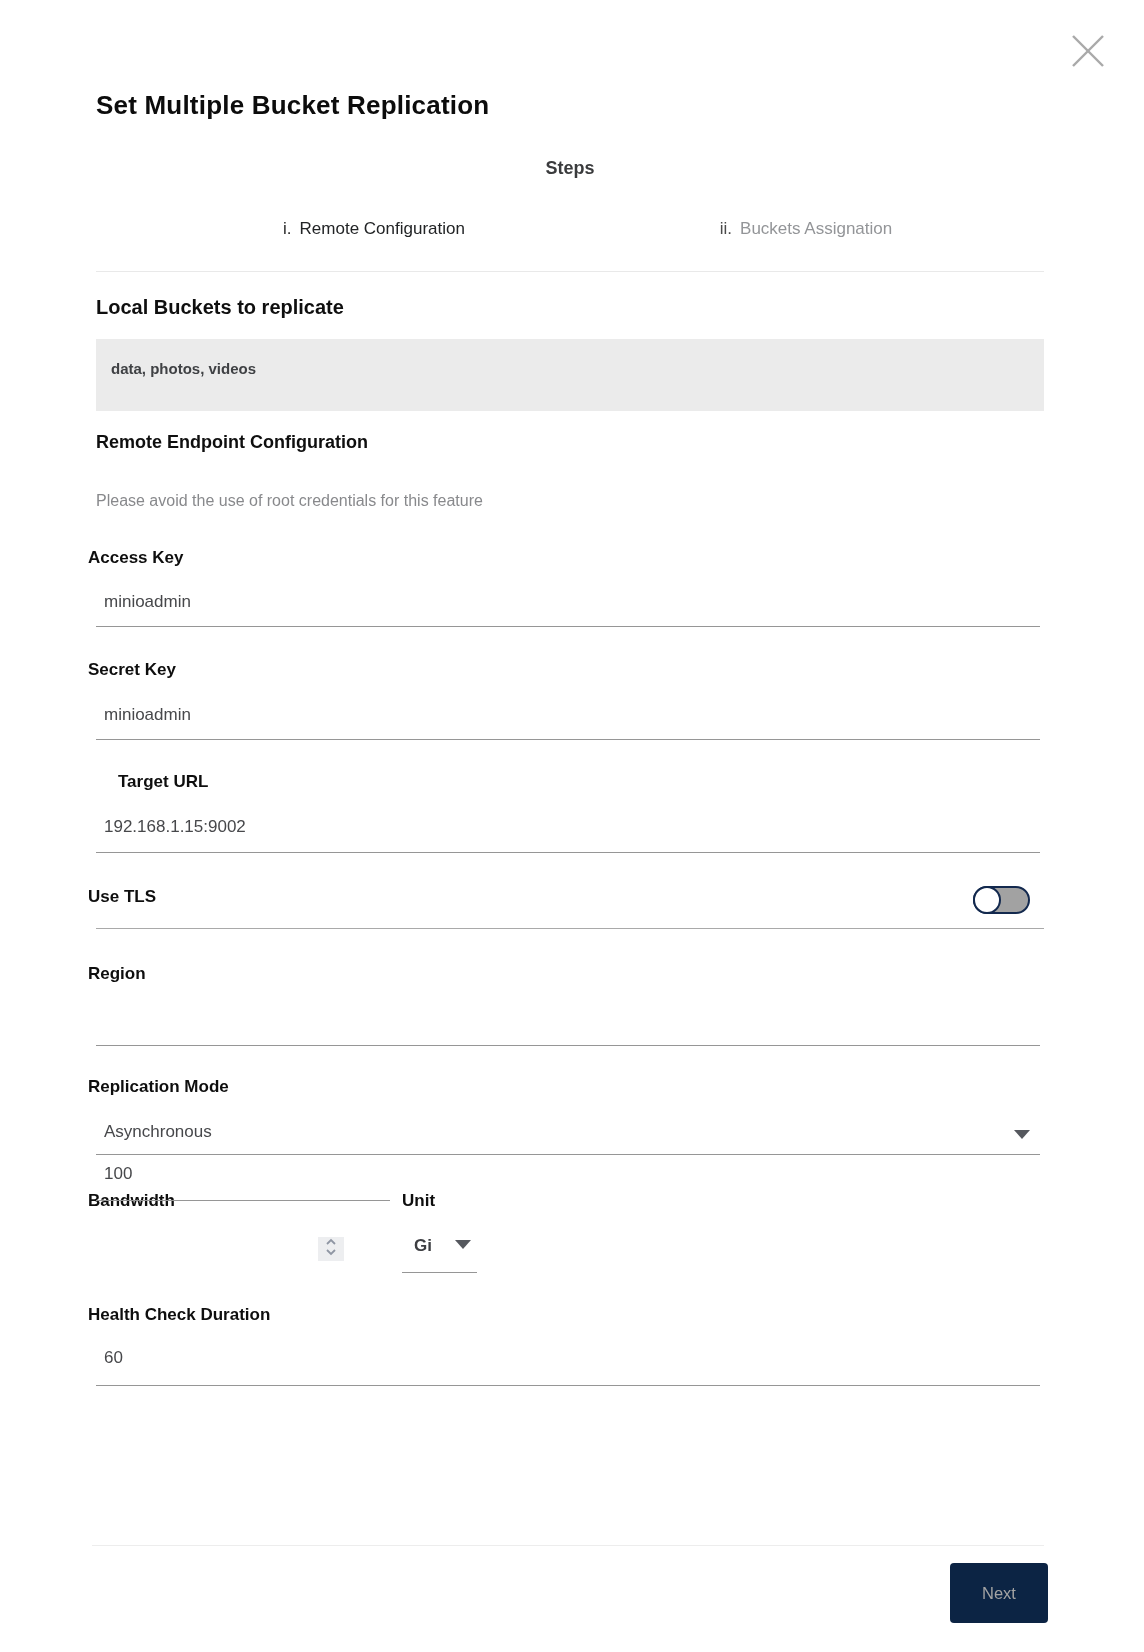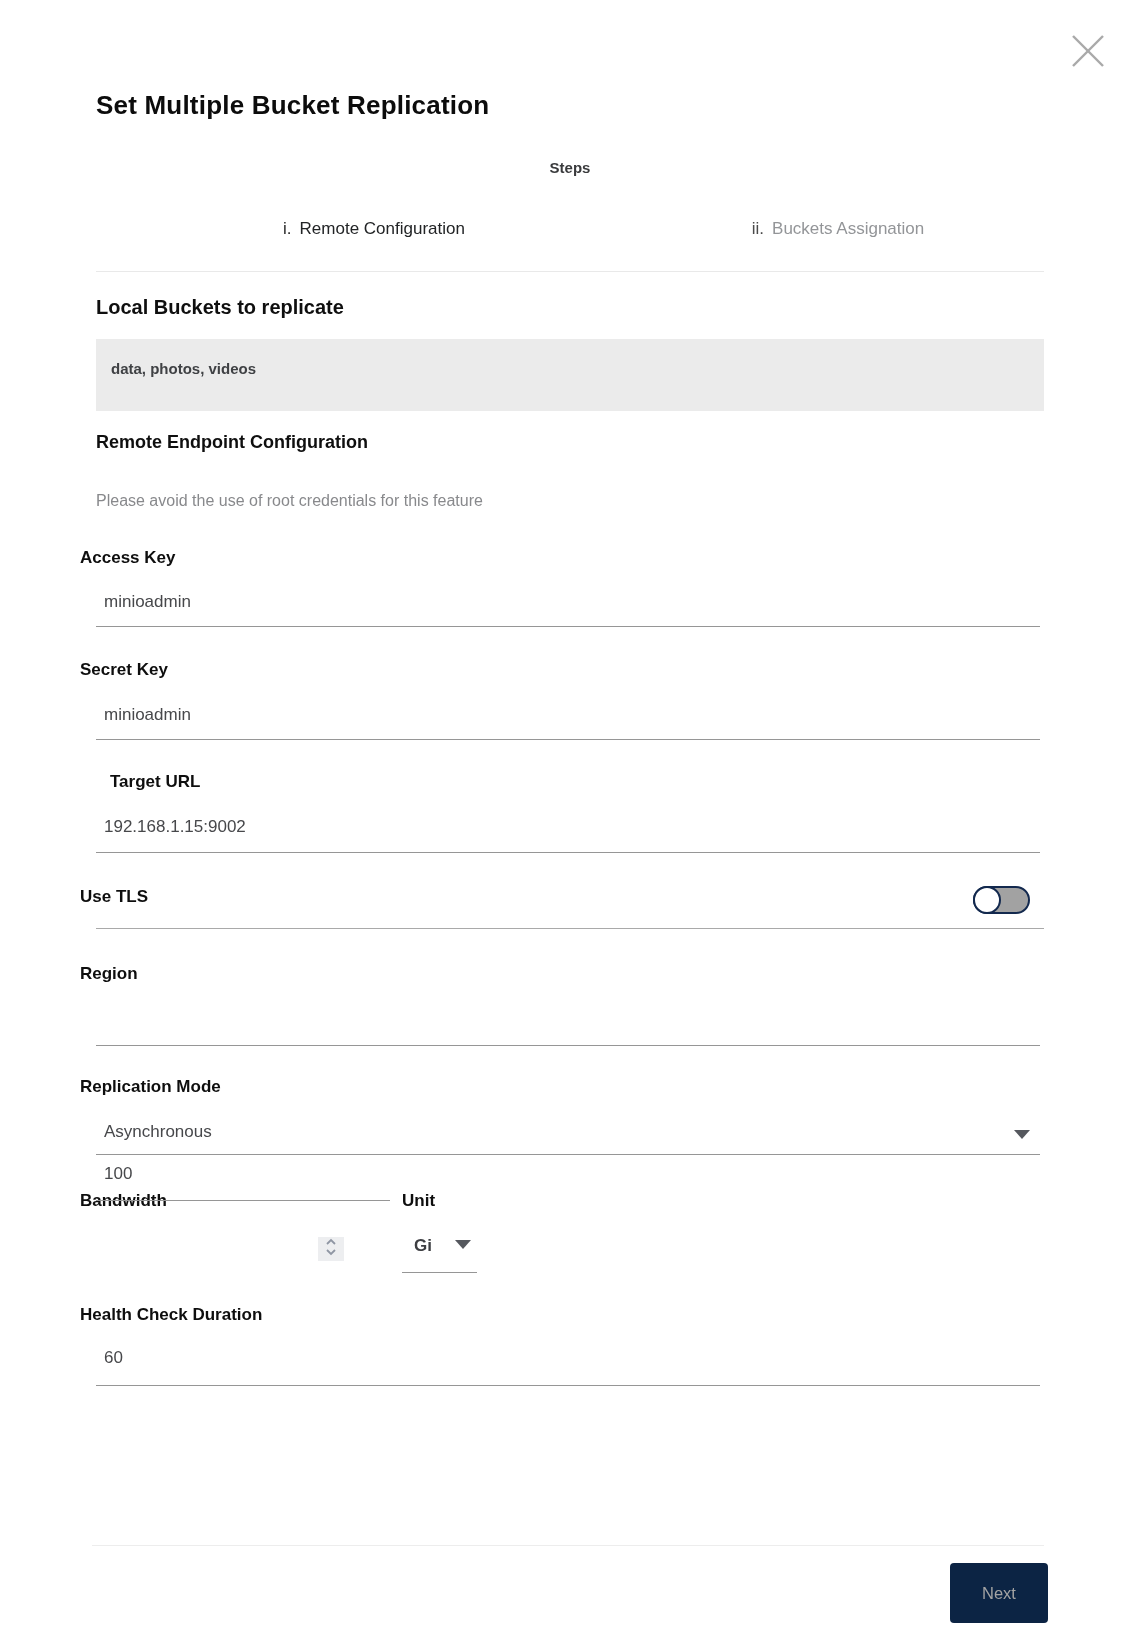--- a/index.html
+++ b/index.html
@@ -10,44 +10,44 @@
     color: #101010;
   }
   .abs { position: absolute; }
 
   .close-btn { left: 1060px; top: 24px; width: 56px; height: 56px; cursor: pointer;
                display: flex; align-items: center; justify-content: center; background: transparent; border: none; }
 
   .modal-title { left: 96px; top: 86px; font-size: 26px; font-weight: 700; color: #0c0c0c; line-height: 38px; letter-spacing: 0.2px; }
 
   .steps-heading { left: 96px; top: 152px; width: 948px; text-align: center;
-                   font-size: 15px; font-weight: 700; color: #3a3b3d; line-height: 32px; }
+                   font-size: 18px; font-weight: 700; color: #3a3b3d; line-height: 32px; }
 
   .step-item { top: 216px; line-height: 26px; font-size: 17px; text-align: center; cursor: pointer; }
   .step-item .numeral { margin-right: 8px; }
   .step-1 { left: 96px; width: 556px; }
-  .step-2 { left: 602px; width: 472px; }
+  .step-2 { left: 570px; width: 472px; }
   .step-active .numeral { color: #2a2a2a; }
   .step-active .step-label { color: #222426; }
   .step-inactive .numeral { color: #4a4a4a; }
   .step-inactive .step-label { color: #939598; }
 
   .divider { height: 0; border-top: 1px solid #e9e9e9; }
   .divider-steps { left: 96px; top: 271px; width: 948px; }
   .divider-tls { left: 96px; top: 928px; width: 948px; border-top-color: #a9a9a9; }
   .divider-footer { left: 92px; top: 1545px; width: 952px; border-top-color: #ededed; }
 
   .section-heading-lg { left: 96px; top: 293px; font-size: 20px; font-weight: 700; line-height: 28px; color: #0f0f0f; }
   .buckets-box { left: 96px; top: 339px; width: 948px; height: 72px; background: #ebebeb; }
   .buckets-box .box-text { padding-left: 15px; line-height: 60px; font-size: 15px; font-weight: 700; color: #3f4144; }
 
   .section-heading-md { left: 96px; top: 429px; font-size: 18px; font-weight: 700; line-height: 26px; color: #0f0f0f; }
   .helper-text { left: 96px; top: 489px; font-size: 16px; color: #88898c; line-height: 24px; }
 
-  .field-label { left: 80px; font-size: 17px; font-weight: 700; line-height: 26px; color: #0e0e0e; }
+  .field-label { left: 88px; font-size: 17px; font-weight: 700; line-height: 26px; color: #0e0e0e; }
   .field-value { left: 96px; width: 944px; border-bottom: 1px solid #969696; font-size: 17px; color: #47484b; }
   .field-value .val-text { padding-left: 8px; line-height: 36px; white-space: pre; }
 
   .lbl-access  { top: 545px; }  .val-access  { top: 584px; height: 43px; }
   .lbl-secret  { top: 657px; }  .val-secret  { top: 697px; height: 43px; }
   .lbl-target  { top: 769px; margin-left: 30px; }  .val-target  { top: 809px; height: 44px; }
   .lbl-tls     { top: 884px; }
   .lbl-region  { top: 961px; }  .val-region  { top: 1003px; height: 43px; }
   .lbl-repl    { top: 1074px; } .val-repl    { top: 1114px; height: 41px; cursor: pointer; }
   .lbl-band    { top: 1188px; } .val-band    { top: 1156px; height: 45px; width: 294px; }

